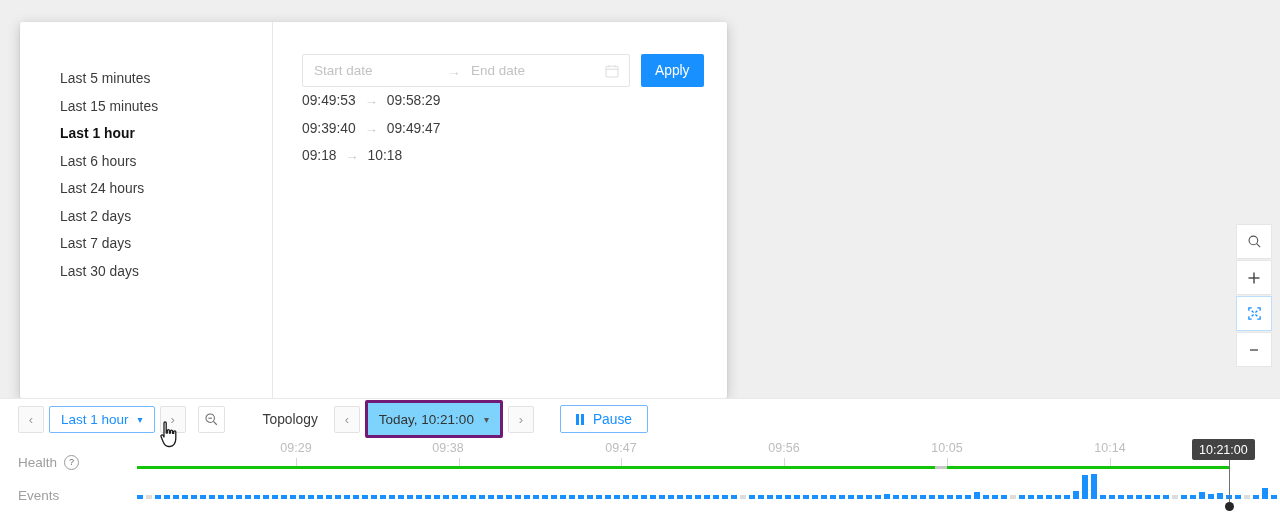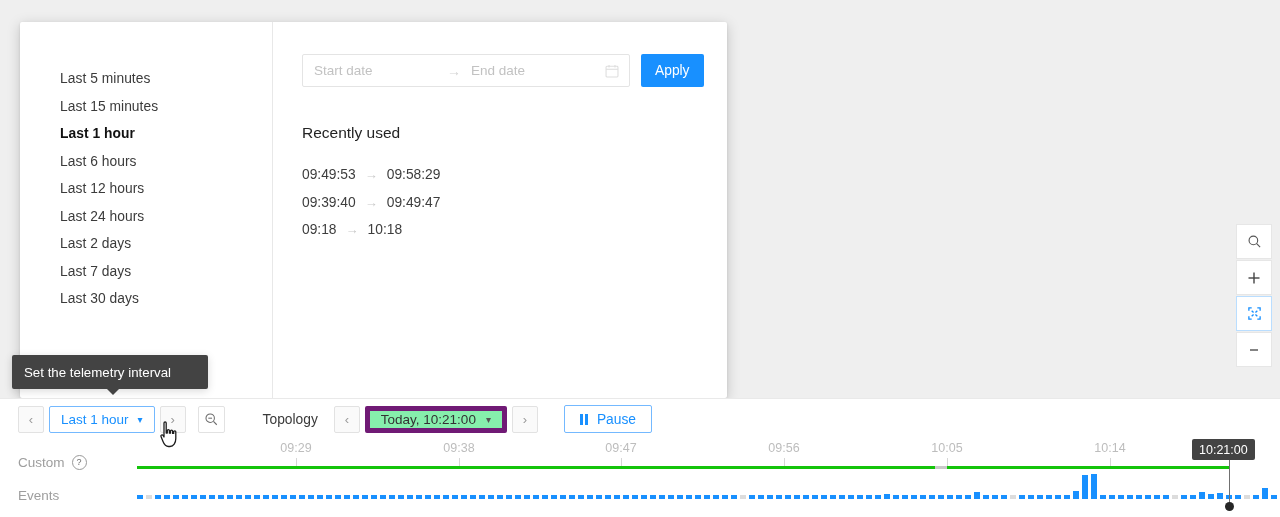--- a/index.html
+++ b/index.html
@@ -116,22 +116,22 @@
     white-space: nowrap;
   }
   .pill .chev { margin-left: 9px; font-size: 10px; color:#1890ff;}
   .zoomout {
     width: 27px; height: 27px; border: 1px solid #e2e2e2; background: #fff;
     display: flex; align-items: center; justify-content: center; margin-left: 12px;
     cursor: pointer; box-sizing: border-box; border-radius: 2px;
   }
   .topo-label { font-size: 13.8px; color: #3a3a3a; margin: 0 16px 0 38px; }
   .grey-pill {
-    height: 27px; border: 5px solid #701a75; border-radius: 2px; background: #86efac;
-    display: flex; align-items: center; padding: 1px 11px; margin: 0 5px;
+    height: 27px; border: 3px solid #701a75; border-radius: 2px; background: #7dd3fc;
+    display: flex; align-items: center; padding: 16px 11px; margin: 0 5px;
     color: #333; font-size: 13.5px; cursor: pointer; box-sizing: border-box;
     white-space: nowrap;
   }
   .grey-pill .chev { margin-left: 10px; font-size: 10px; color:#555;}
   .pause-btn {
     height: 28px; border: 1px solid #74b9ff; border-radius: 2px; background: #fff;
     display: flex; align-items: center; padding: 0 15px; margin-left: 26px;
     color: #1890ff; font-size: 13.8px; cursor: pointer; box-sizing: border-box;
   }
   .pause-btn .bars { display:flex; margin-right: 9px; }
@@ -228,21 +228,20 @@
   </div>
 
   <div class="panel">
 
     <div class="panel-left">
       <ul class="interval-list">
         <li>Last 5 minutes</li>
         <li>Last 15 minutes</li>
         <li class="active">Last 1 hour</li>
         <li>Last 6 hours</li>
-        <li>Last 12 hours</li>
         <li>Last 24 hours</li>
         <li>Last 2 days</li>
         <li>Last 7 days</li>
         <li>Last 30 days</li>
       </ul>
     </div>
 
     <div class="panel-right">
 
       <div class="range-row">
@@ -253,43 +252,39 @@
           <svg class="cal-ico" viewBox="0 0 16 16">
             <rect x="1.2" y="2.6" width="13.6" height="12.2" rx="1" fill="none" stroke="#cbcbcb" stroke-width="1.2"></rect>
             <line x1="1.2" y1="6" x2="14.8" y2="6" stroke="#cbcbcb" stroke-width="1.2"></line>
             <line x1="4.6" y1="1" x2="4.6" y2="4" stroke="#cbcbcb" stroke-width="1.2"></line>
             <line x1="11.4" y1="1" x2="11.4" y2="4" stroke="#cbcbcb" stroke-width="1.2"></line>
           </svg>
         </div>
         <button class="apply-btn">Apply</button>
       </div>
 
-      <div class="recent-title">Recently used</div>
 
       <div class="recent-item">
         <span>09:49:53</span>
         <span class="sep">→</span>
         <span>09:58:29</span>
       </div>
       <div class="recent-item">
         <span>09:39:40</span>
         <span class="sep">→</span>
         <span>09:49:47</span>
       </div>
       <div class="recent-item">
         <span>09:18</span>
         <span class="sep">→</span>
         <span>10:18</span>
       </div>
     </div>
   </div>
 
-  <div class="tooltip">
-    <span>Set the telemetry interval</span>
-  </div>
 
   <div class="bottombar">
     <div class="ctrl-row">
       <div class="sq-btn">‹</div>
       <div class="pill">
         <span>Last 1 hour</span>
         <span class="chev">▾</span>
       </div>
       <div class="sq-btn">›</div>
       <div class="zoomout">
@@ -313,31 +308,31 @@
         <span class="bars">
             <i></i>
             <i></i>
           </span>
         <span>Pause</span>
       </div>
     </div>
   </div>
 
   <div class="tl-label health">
-    <span>Custom</span>
+    <span>Health</span>
     <span class="qmark">?</span>
   </div>
   <div class="tl-label events">
     <span>Events</span>
   </div>
 
   <div id="ticks">
       <div class="tick-label" style="left: 296px;">09:29</div>
       <div class="tick-mark" style="left: 296px;"></div>
-      <div class="tick-label" style="left: 459px;">09:38</div>
+      <div class="tick-label" style="left: 448px;">09:38</div>
       <div class="tick-mark" style="left: 459px;"></div>
       <div class="tick-label" style="left: 621px;">09:47</div>
       <div class="tick-mark" style="left: 621px;"></div>
       <div class="tick-label" style="left: 784px;">09:56</div>
       <div class="tick-mark" style="left: 784px;"></div>
       <div class="tick-label" style="left: 947px;">10:05</div>
       <div class="tick-mark" style="left: 947px;"></div>
       <div class="tick-label" style="left: 1110px;">10:14</div>
       <div class="tick-mark" style="left: 1110px;"></div>
     </div>

